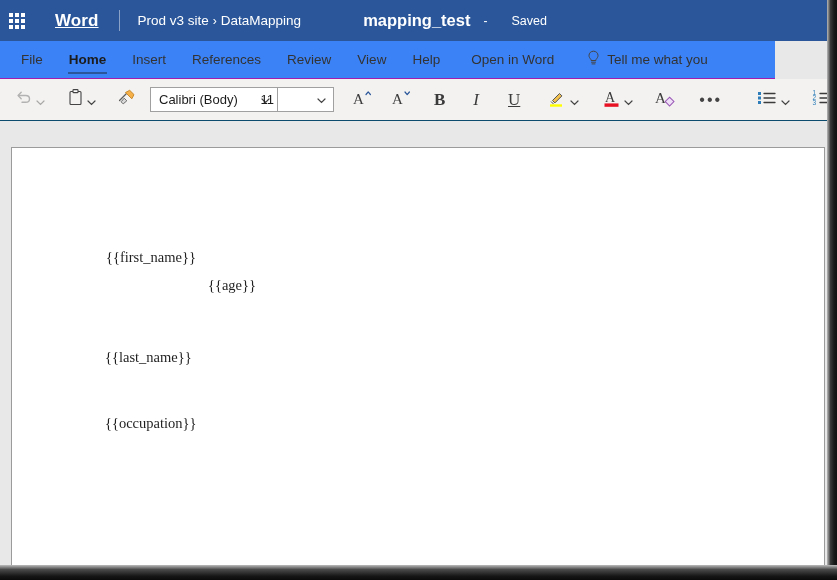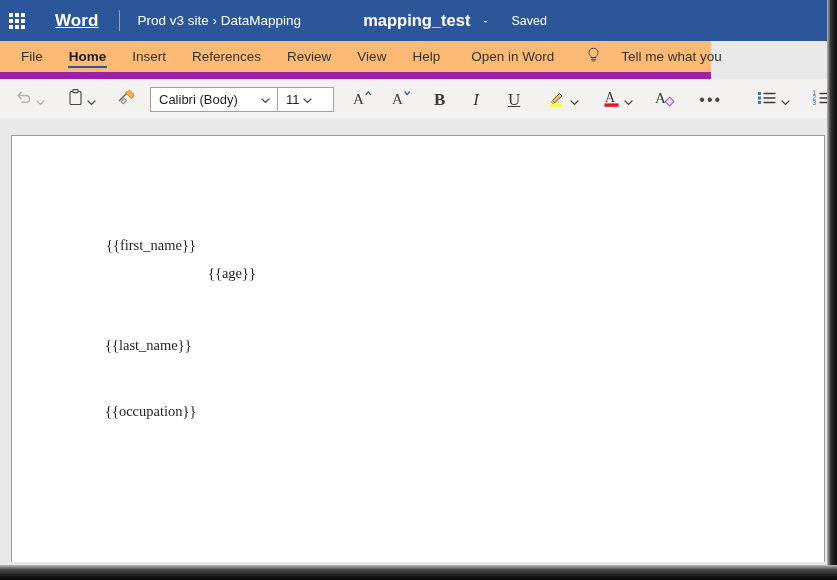--- a/index.html
+++ b/index.html
@@ -59,43 +59,43 @@
     margin-left: 62px;
     white-space: nowrap;
     cursor: pointer;
   }
   .doc-dash { font-size: 12px; font-weight: 400; margin-left: 13px; }
   .doc-saved { font-size: 12.5px; font-weight: 400; margin-left: 24px; }
 
   
   .tabrow {
     position: absolute; left: 0; top: 41px;
-    width: 711px; height: 38px;
-    background: #fdba74;
+    width: 775px; height: 38px;
+    background: #3b82f6;
     display: flex; align-items: stretch;
-    border-bottom: 7px solid #a21caf;
+    border-bottom: 1px solid #a21caf;
   }
   .tab {
     position: relative;
     display: flex; align-items: center; justify-content: center;
     padding: 0 13px;
     font-size: 13.5px; color: #333333;
     cursor: pointer;
     white-space: nowrap;
   }
   .tab.first { margin-left: 8px; }
   .tab.active { font-weight: 700; color: #1c1c1c; }
   .tab.active::after {
     content: "";
     position: absolute; left: 12px; right: 12px; bottom: 4px;
     height: 2.5px; background: #2b579a;
   }
   .tab.wide { padding: 0 18px; }
   .tell-me {
-    display: flex; align-items: center; gap: 20px;
+    display: flex; align-items: center; gap: 6px;
     padding-left: 14px;
     font-size: 13.5px; color: #333333;
     cursor: text; white-space: nowrap;
   }
 
   
   .toolbar {
     position: absolute; left: 0; top: 79px;
     width: 827px; height: 42px;
     background: #f3f2f1;
@@ -127,29 +127,29 @@
     background: #ffffff;
     margin-left: 8px;
   }
   .font-name, .font-size {
     display: flex; align-items: center;
     font-size: 13px; color: #1c1c1c;
     padding: 0 6px 0 8px;
     cursor: pointer;
   }
   .font-name { width: 126px; justify-content: space-between; }
-  .font-size { width: 56px; justify-content: flex-start; border-left: 1px solid #a0a0a0; }
+  .font-size { width: 56px; justify-content: flex-end; border-left: 1px solid #a0a0a0; gap: 40px; }
   .glyph {
     font-size: 15px; color: #3b3b3b;
     line-height: 1;
   }
 
   
   .canvas {
-    position: absolute; left: 0; top: 118px;
+    position: absolute; left: 0; top: 130px;
     width: 827px; height: 444px;
     background: #e8e8e8;
     overflow: hidden;
   }
   .page {
     position: absolute;
     left: 11px; top: 17px;
     width: 814px; height: 440px;
     background: #ffffff;
     border: 1px solid #9b9b9b;

